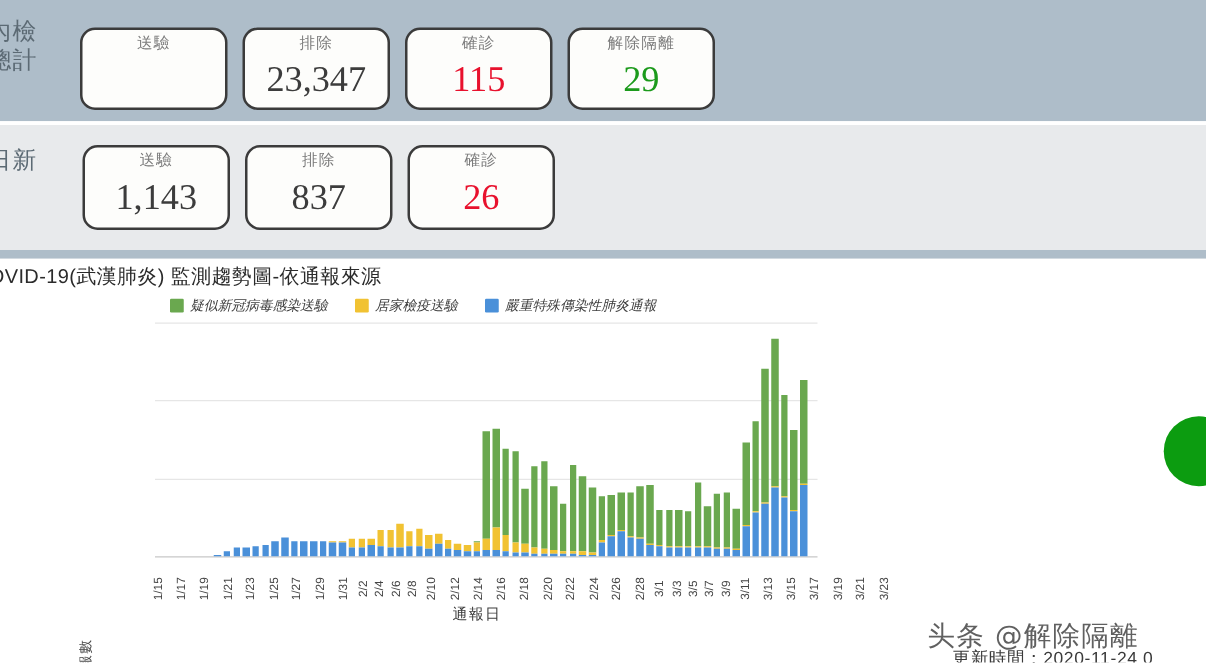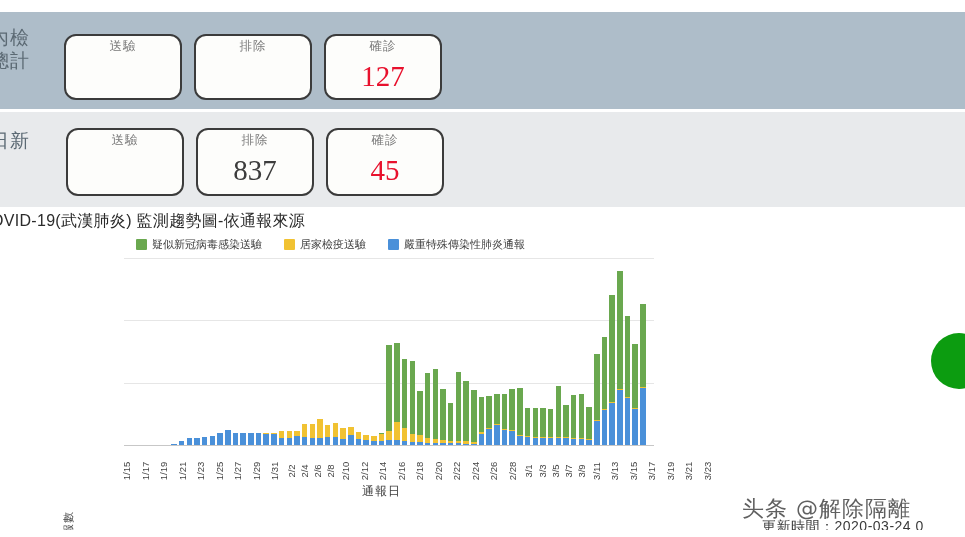--- a/index.html
+++ b/index.html
@@ -4,21 +4,21 @@
 <style>
   html,body{margin:0;padding:0;}
   body{
     width:965px;height:537px;overflow:hidden;position:relative;
     background:#ffffff;
     font-family:"Liberation Sans","DejaVu Sans",sans-serif;
     -webkit-font-smoothing:antialiased;
   }
 
   
-  #summary-panel{position:absolute;left:0;top:12px;width:965px;height:264px;}
+  #summary-panel{position:absolute;left:0;top:0;width:965px;height:264px;}
 
   .band{position:absolute;left:0;width:965px;}
   #band-total{top:0;height:97px;background:#aebdc9;}
   #band-today{top:100px;height:100px;background:#e8eaec;}
   #band-gap{top:97px;height:3px;background:#ffffff;}
   #band-bottom{top:200px;height:7px;background:#aebdc9;}
 
   .row-label{
     position:absolute;left:-10px;width:62px;
     color:#5c6a74;font-size:19px;line-height:23px;
@@ -54,21 +54,21 @@
   #chart-title{
     position:absolute;left:-9px;top:4px;
     font-size:16px;color:#2b2b2b;white-space:nowrap;letter-spacing:.3px;
   }
 
   #chart-legend{
     position:absolute;left:136px;top:30px;display:flex;gap:22px;align-items:center;
   }
   .legend-item{display:flex;align-items:center;gap:5px;}
   .legend-swatch{width:11px;height:11px;display:block;border-radius:1px;}
-  .legend-text{font-size:11px;color:#3c3c3c;white-space:nowrap;}
+  .legend-text{font-size:11px;color:#3c3c3c;white-space:nowrap;font-style:italic;}
 
   
   #plot-wrap{position:absolute;left:0;top:0;width:965px;height:330px;}
   #y-axis-title{
     position:absolute;left:61px;top:340px;
     font-size:11px;color:#4a4a4a;
     transform:rotate(-90deg);transform-origin:0 0;white-space:nowrap;
     letter-spacing:1px;
   }
   #x-axis-title{
@@ -132,37 +132,43 @@
   <div class="row-label" id="row-label-today">
     <div>日新</div>
   </div>
 
   <div class="card-row" id="cards-total">
       <div class="stat-card">
         <div class="stat-label">送驗</div>
       </div>
       <div class="stat-card">
         <div class="stat-label">排除</div>
+        <div class="stat-value">23,347</div>
       </div>
       <div class="stat-card">
         <div class="stat-label">確診</div>
-        <div class="stat-value red">127</div>
+        <div class="stat-value red">115</div>
+      </div>
+      <div class="stat-card">
+        <div class="stat-label">解除隔離</div>
+        <div class="stat-value green">29</div>
       </div>
     </div>
   <div class="card-row" id="cards-today">
       <div class="stat-card">
         <div class="stat-label">送驗</div>
+        <div class="stat-value">1,143</div>
       </div>
       <div class="stat-card">
         <div class="stat-label">排除</div>
         <div class="stat-value">837</div>
       </div>
       <div class="stat-card">
         <div class="stat-label">確診</div>
-        <div class="stat-value red">45</div>
+        <div class="stat-value red">26</div>
       </div>
     </div>
 </div>
 
 <div id="chart-block">
 
   <div id="chart-title">OVID-19(武漢肺炎) 監測趨勢圖-依通報來源</div>
 
   <div id="chart-legend">
       <div class="legend-item">
@@ -747,14 +753,14 @@
         <div class="xtick-slot">
           <div class="xtick">3/23</div>
         </div>
       </div>
     <div id="x-axis-title">通報日</div>
   </div>
 </div>
 
 <div id="green-dot"></div>
 <div id="watermark">头条 @解除隔離</div>
-<div id="update-time">更新時間：2020-03-24 0</div>
+<div id="update-time">更新時間：2020-11-24 0</div>
 <div id="bottom-strip"></div>
 
 </body></html>

